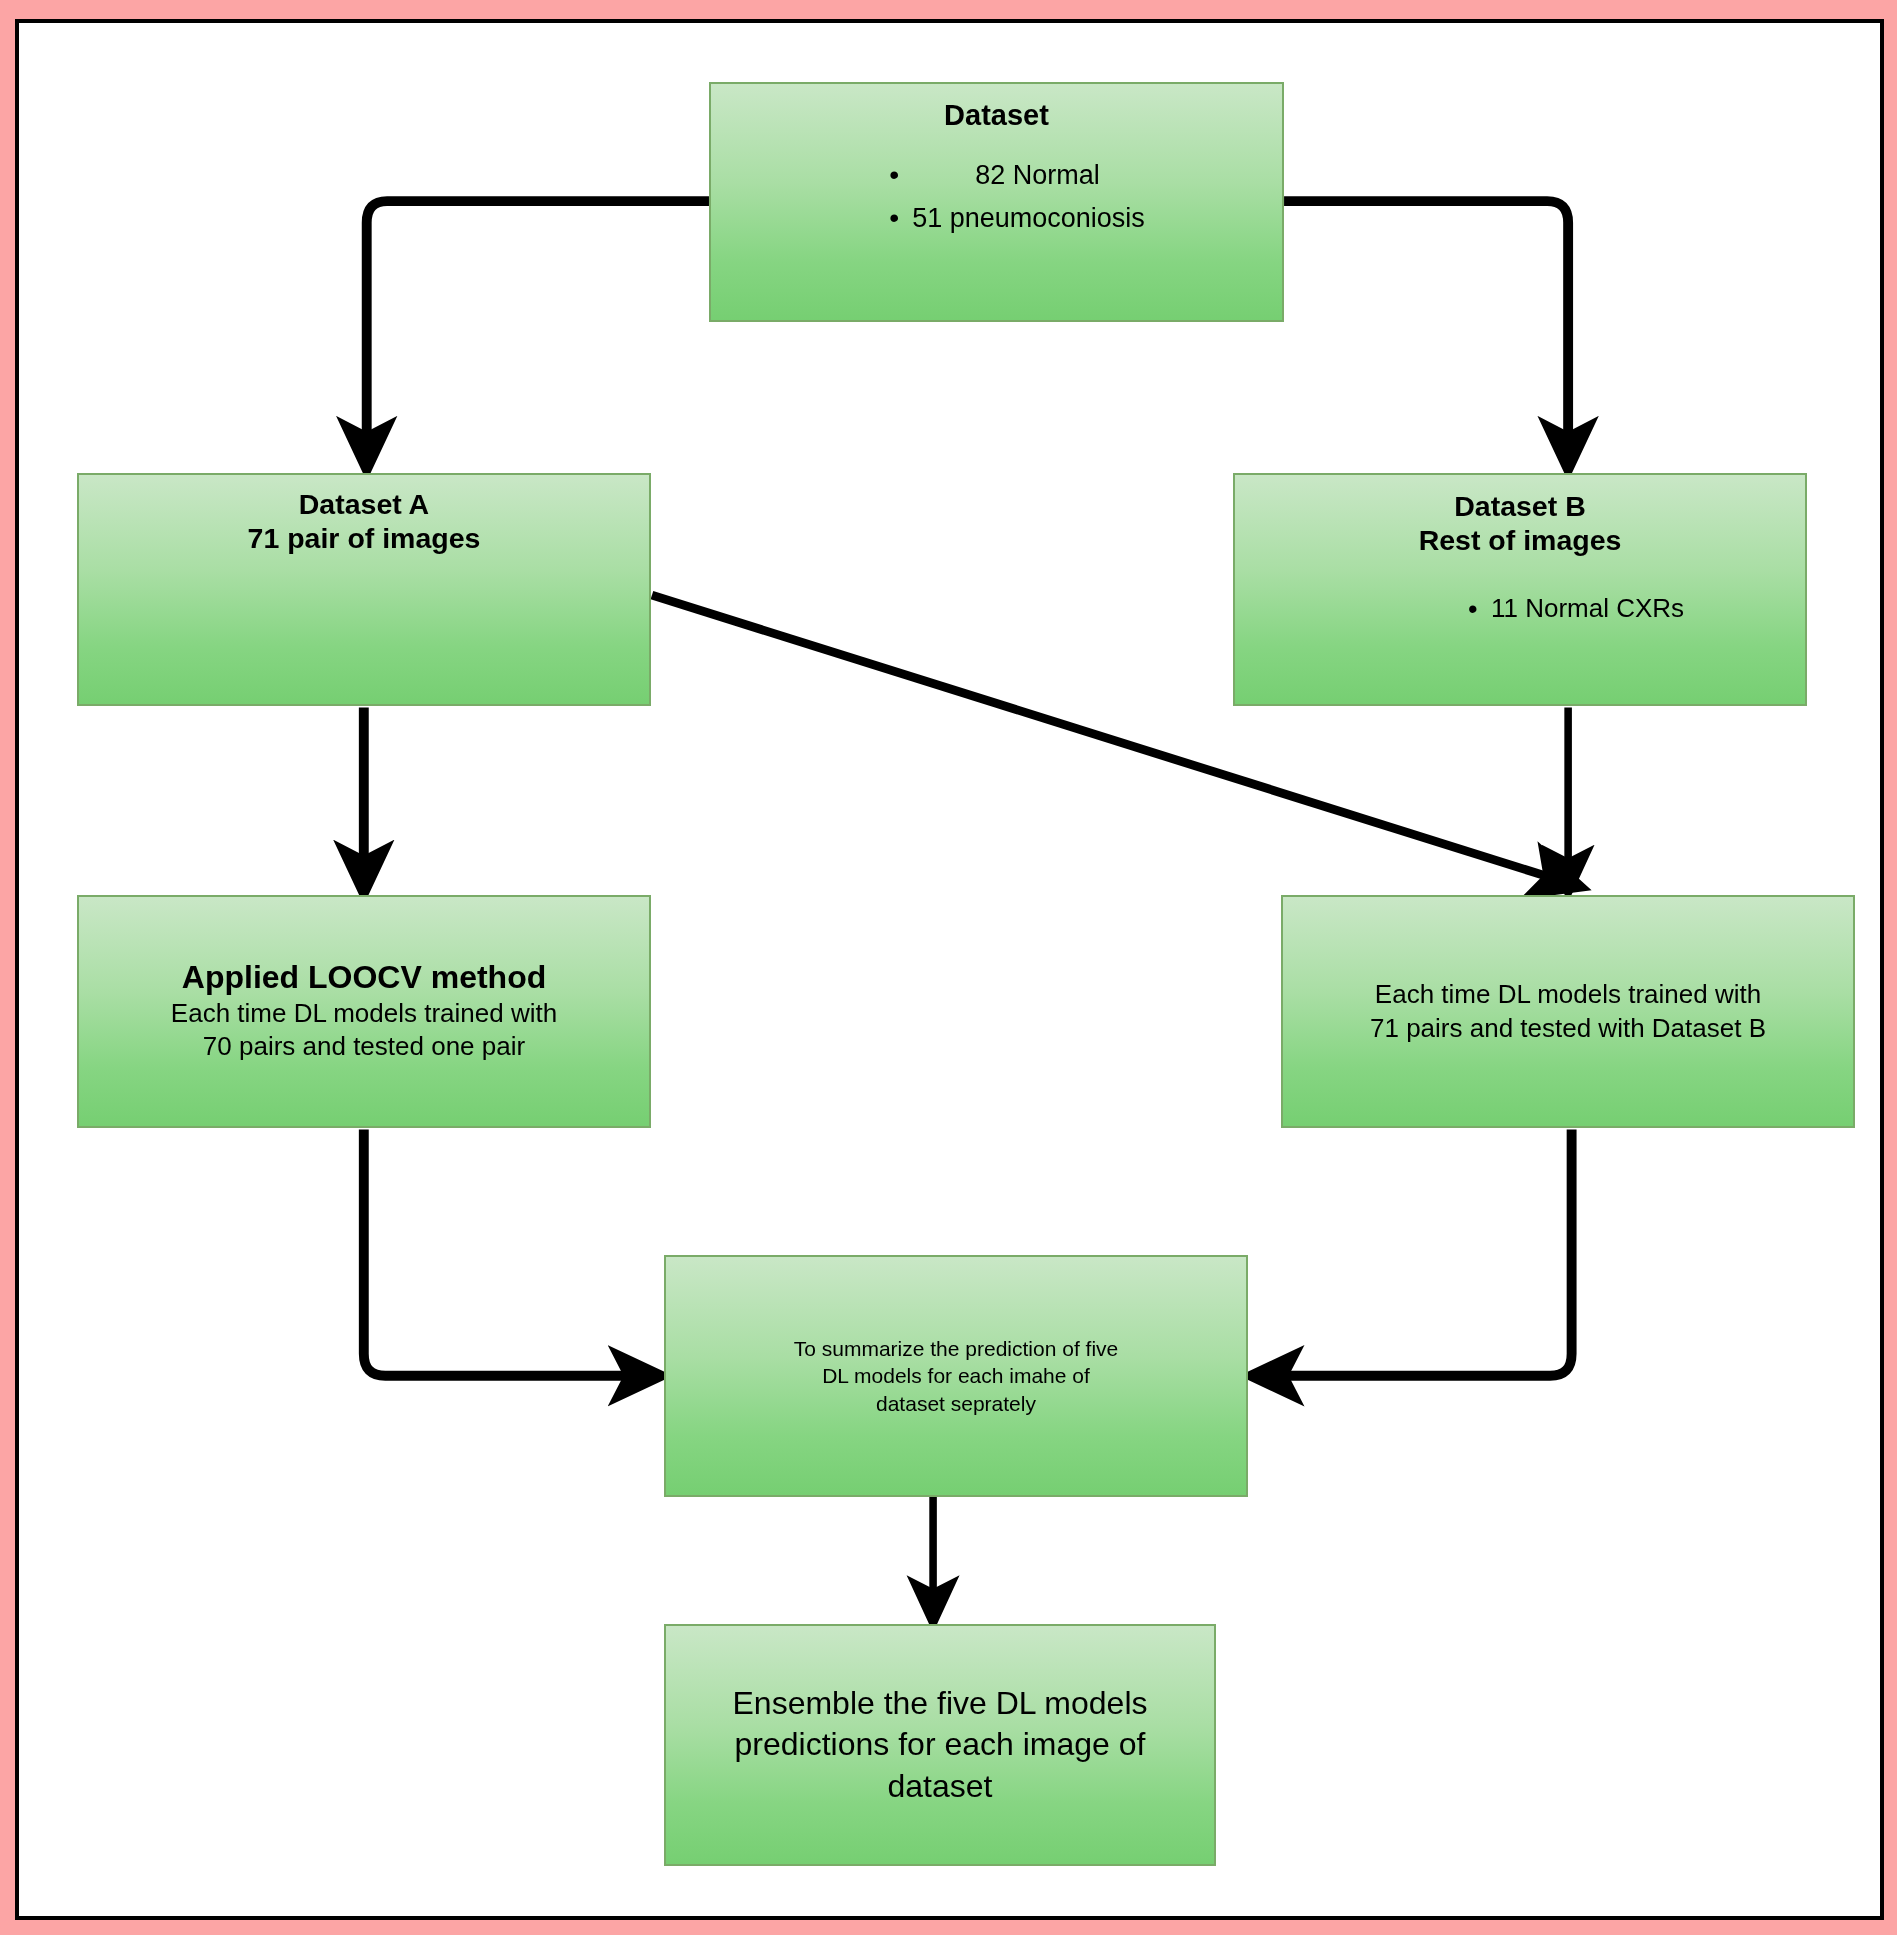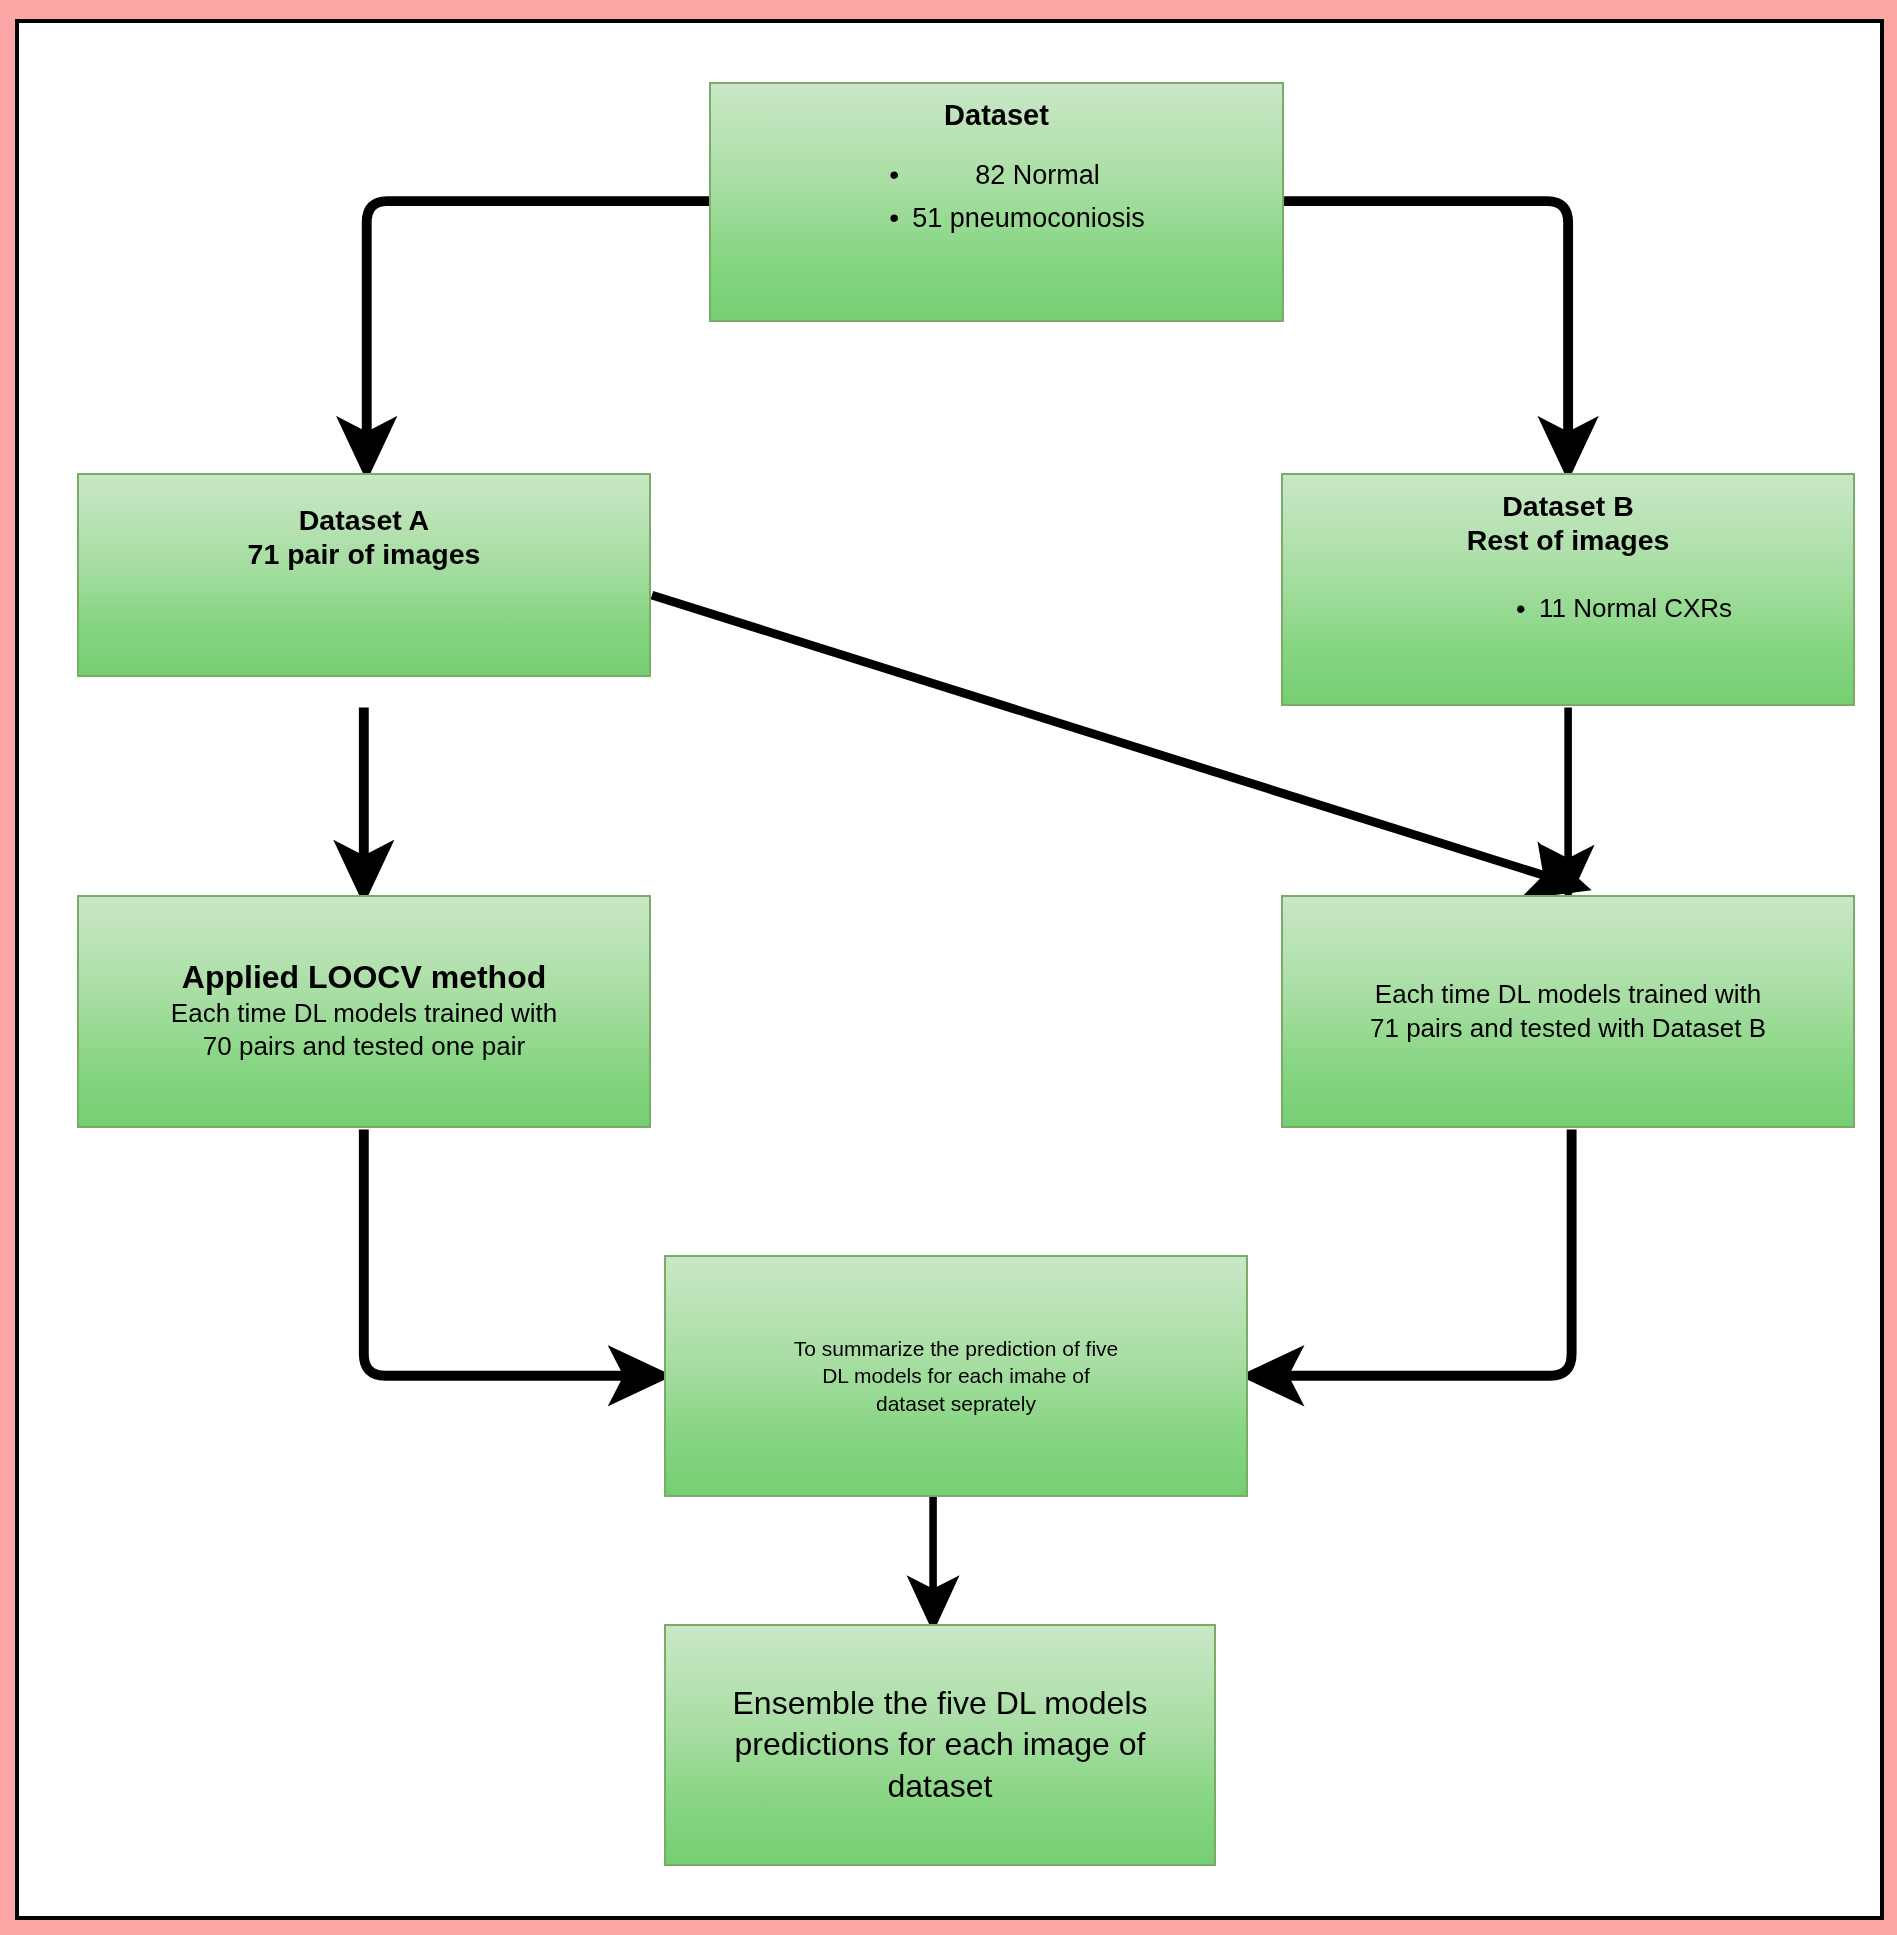--- a/index.html
+++ b/index.html
@@ -79,32 +79,32 @@
     font-size: 27px;
     justify-content: flex-start;
     padding-top: 14px;
   }
   #node-dataset .title { font-size: 29px; margin-bottom: 24.5px; }
   #node-dataset .bullets { margin-left: 64px; }
   #node-dataset .bullets li { margin-bottom: 7px; }
   #node-dataset .bullets li:first-child { padding-left: 63px; }
 
   #node-dataset-a {
-    left: 77px; top: 473px; width: 574px; height: 204px;
+    left: 77px; top: 473px; width: 574px; height: 233px;
     font-size: 26px;
     justify-content: flex-start;
-    padding-top: 29px;
+    padding-top: 13px;
   }
   #node-dataset-a .title { font-size: 28.5px; margin-bottom: 27px; }
   #node-dataset-a .bullets { margin-left: 42px; }
   #node-dataset-a .bullets li { margin-bottom: 5.8px; }
   #node-dataset-a .bullets li:first-child { padding-left: 59px; }
 
   #node-dataset-b {
-    left: 1281px; top: 473px; width: 574px; height: 233px;
+    left: 1233px; top: 473px; width: 574px; height: 233px;
     font-size: 26px;
     justify-content: flex-start;
     padding-top: 15px;
   }
   #node-dataset-b .title { font-size: 28.5px; margin-bottom: 34px; }
   #node-dataset-b .bullets { margin-left: 135px; }
 
   #node-loocv {
     left: 77px; top: 895px; width: 574px; height: 233px;
     font-size: 26px;

